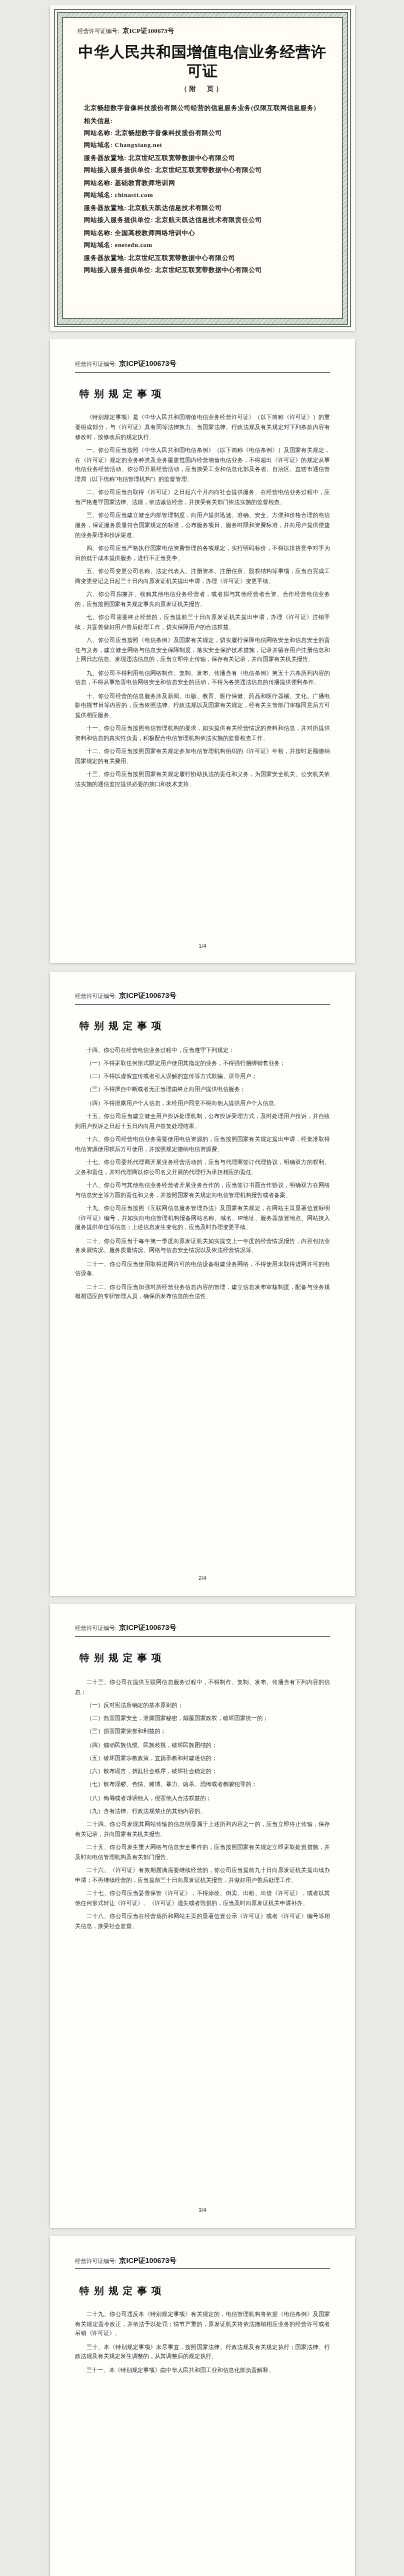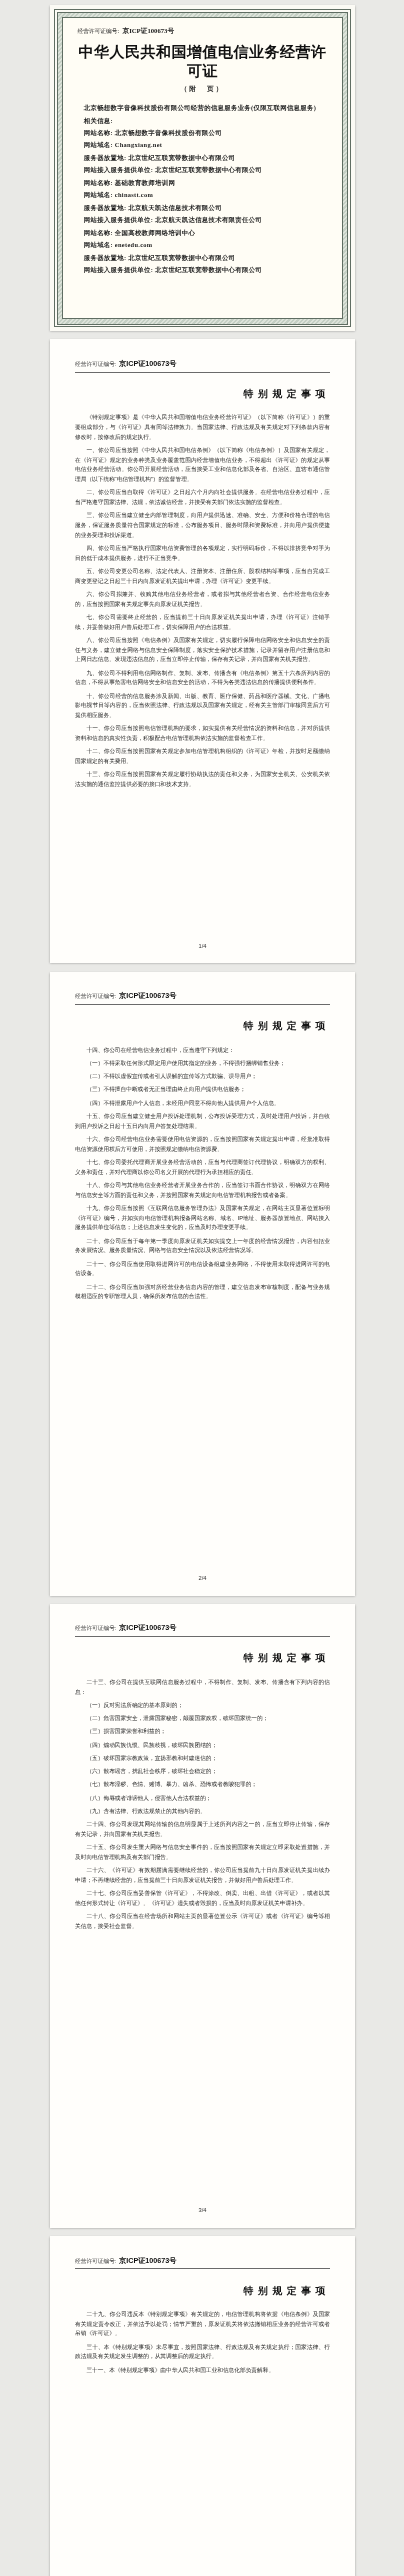--- a/index.html
+++ b/index.html
@@ -29,21 +29,21 @@
   .cert-sub{margin-top:4.1px;text-align:center;font-size:6.7px;font-weight:bold;letter-spacing:2.1px;}
   .cert-body{margin-top:8.2px;padding:0 6.2px;font-size:6.4px;font-weight:600;
     line-height:1.95;letter-spacing:0.3px;}
   .cert-line{margin:0;text-align:left;}
   
   .prov{height:624px;padding:19.6px 25px 0;font-family:"Liberation Sans","DejaVu Sans",sans-serif;}
   .prov-head{display:flex;align-items:baseline;gap:2.6px;border-bottom:0.5px solid #6a6a6a;
     padding-bottom:2.6px;}
   .prov-head-label{font-size:5.7px;color:#333;}
   .prov-head-no{font-size:7.2px;font-weight:bold;color:#101010;}
-  .prov-title{margin:15.5px 0 12.4px;text-align:right;font-size:9.8px;font-weight:bold;
+  .prov-title{margin:15.5px 0 12.4px;text-align:left;font-size:9.8px;font-weight:bold;
     letter-spacing:4.6px;text-indent:4.6px;color:#141414;
     font-family:"Liberation Serif","DejaVu Serif",serif;}
   .prov-body p{margin:0 0 3.6px;font-size:5.7px;line-height:1.7;text-indent:2em;
     text-align:justify;color:#242424;}
   .page-no{position:absolute;left:0;right:0;bottom:14.4px;text-align:center;
     font-size:5.7px;color:#333;}
 </style>
 </head>
 <body>
 

